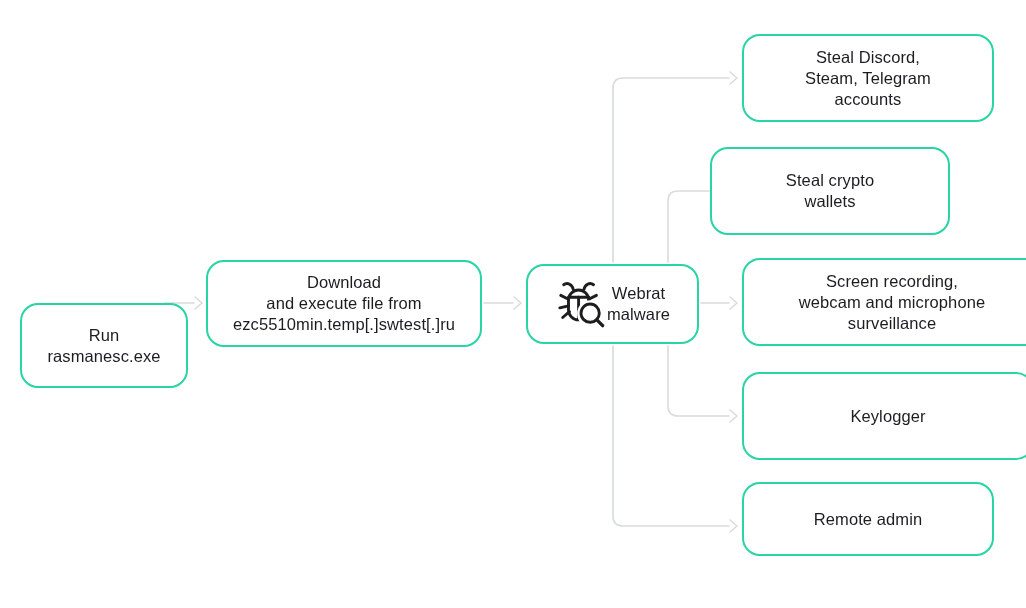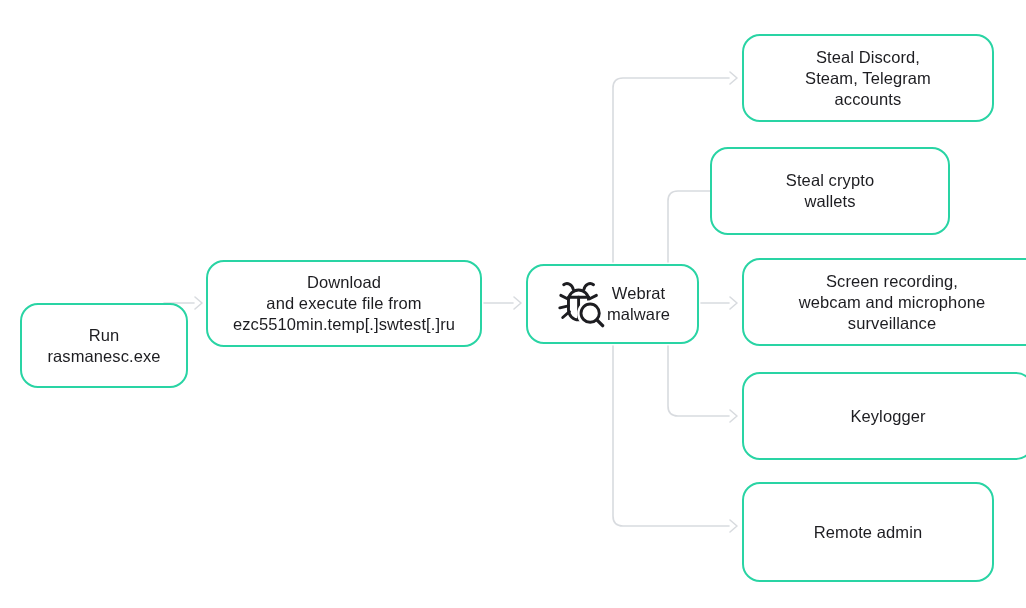--- a/index.html
+++ b/index.html
@@ -40,21 +40,21 @@
     color: #1D1D21;
     letter-spacing: 0.1px;
   }
   .node-run      { left: 20px;  top: 261px; width: 168px; height: 85px; margin-top: 42px; }
   .node-download { left: 206px; top: 260px; width: 276px; height: 87px; }
   .node-webrat   { left: 526px; top: 264px; width: 173px; height: 80px; }
   .node-r1 { left: 742px; top: 34px;  width: 252px; height: 88px; }
   .node-r2 { left: 710px; top: 147px; width: 240px; height: 88px; }
   .node-r3 { left: 742px; top: 258px; width: 300px; height: 88px; }
   .node-r4 { left: 742px; top: 372px; width: 292px; height: 88px; }
-  .node-r5 { left: 742px; top: 482px; width: 252px; height: 100px; }
+  .node-r5 { left: 742px; top: 482px; width: 252px; height: 74px; }
   .bug-icon { flex: 0 0 auto; display: block; }
 </style>
 </head>
 <body>
 
 <div class="canvas">
 
   <svg class="connectors" viewBox="0 0 1026 608" xmlns="http://www.w3.org/2000/svg">
     <g fill="none" stroke="#D8DBDF" stroke-width="1.6" stroke-linecap="round" stroke-linejoin="round">
 

